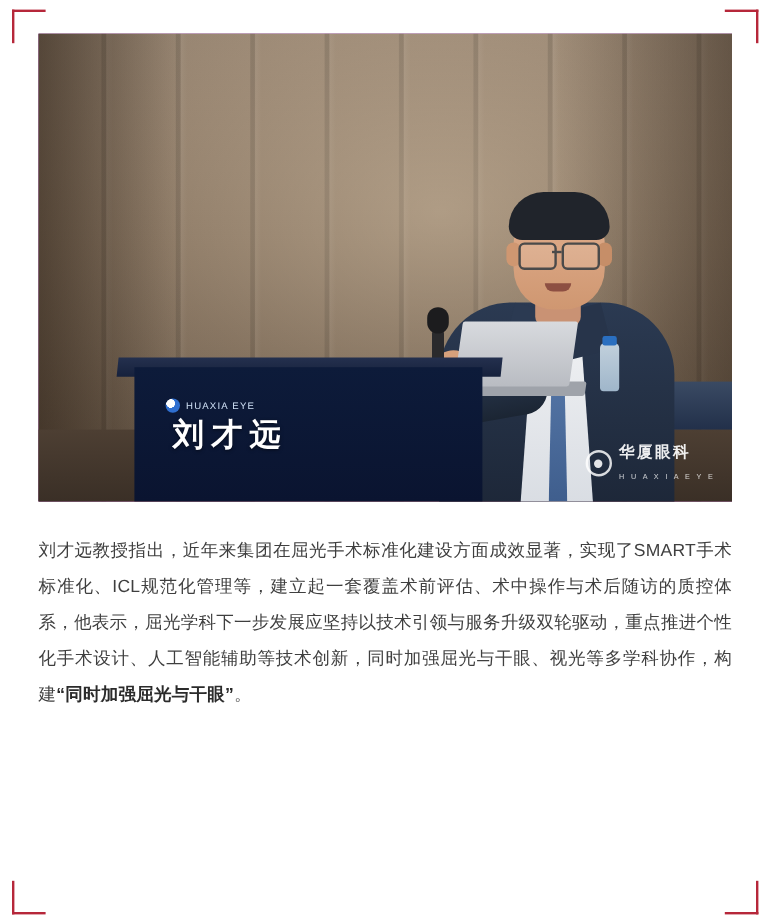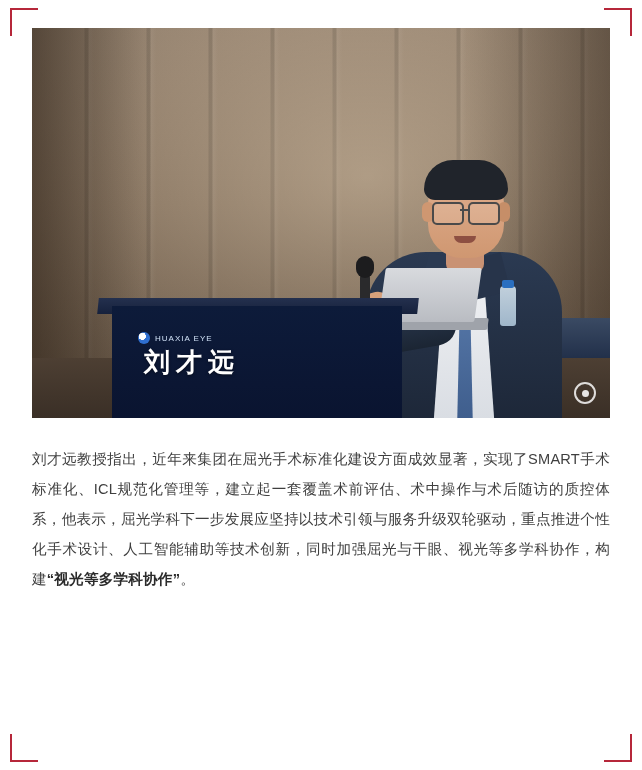--- a/index.html
+++ b/index.html
@@ -275,23 +275,27 @@
       <div class="podium-logo">
         <span class="dot"></span>
         <span class="txt">HUAXIA EYE</span>
       </div>
       <div class="podium-name">刘才远</div>
 
       <div class="watermark">
         <span class="wm-icon">
             <i></i>
           </span>
+        <span>
+          <span class="wm-t1">华厦眼科</span><br>
+          <span class="wm-t2">H U A X I A  E Y E</span>
+        </span>
       </div>
     </div>
 
     <div class="body-text">
       <p>
-        <span>刘才远教授指出，近年来集团在屈光手术标准化建设方面成效显著，实现了SMART手术标准化、ICL规范化管理等，建立起一套覆盖术前评估、术中操作与术后随访的质控体系，他表示，屈光学科下一步发展应坚持以技术引领与服务升级双轮驱动，重点推进个性化手术设计、人工智能辅助等技术创新，同时加强屈光与干眼、视光等多学科协作，构建</span><b>“视光等多学科协作”</b><span>。</span>
+        <span>刘才远教授指出，近年来集团在屈光手术标准化建设方面成效显著，实现了SMART手术标准化、ICL规范化管理等，建立起一套覆盖术前评估、术中操作与术后随访的质控体系，他表示，屈光学科下一步发展应坚持以技术引领与服务升级双轮驱动，重点推进个性化手术设计、人工智能辅助等技术创新，同时加强屈光与干眼、视光等多学科协作，构建</span><b>“同时加强屈光与干眼”</b><span>。</span>
       </p>
     </div>
 
   </div>
 </div>
 
 </body></html>

